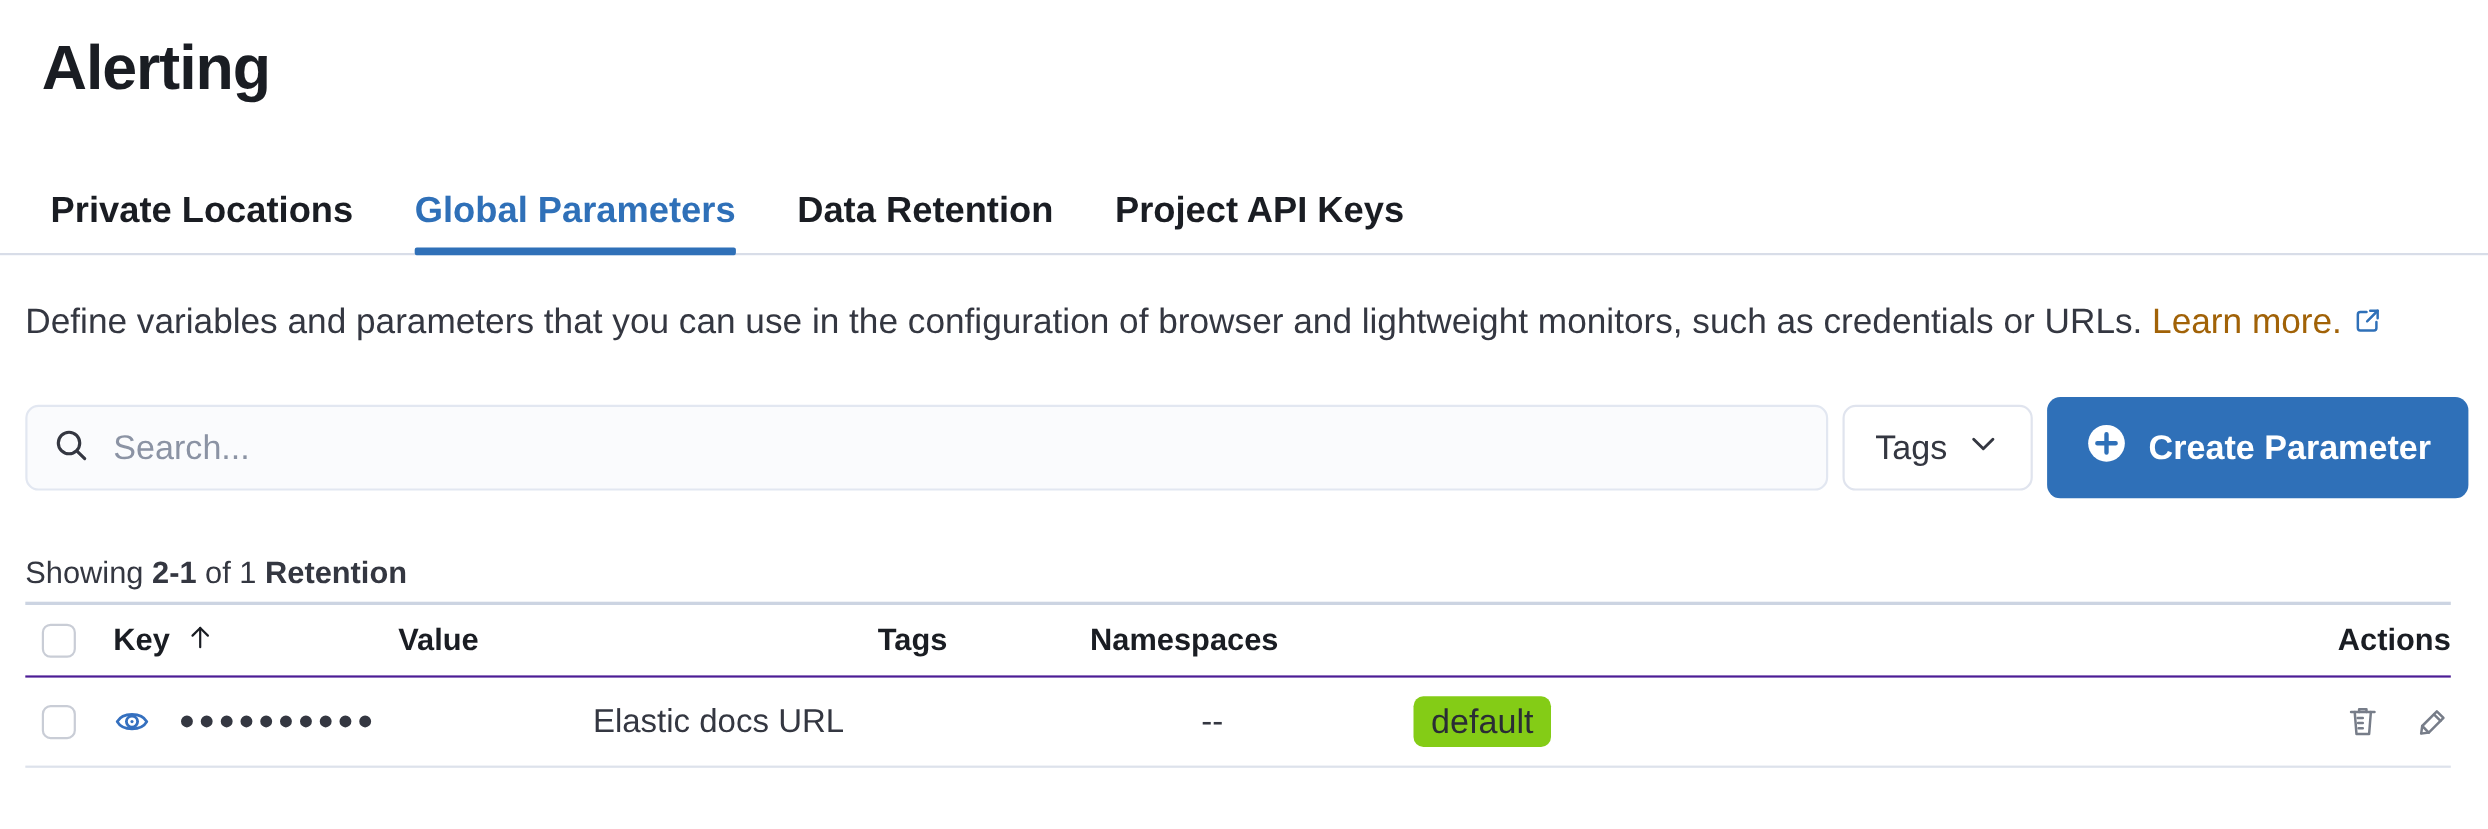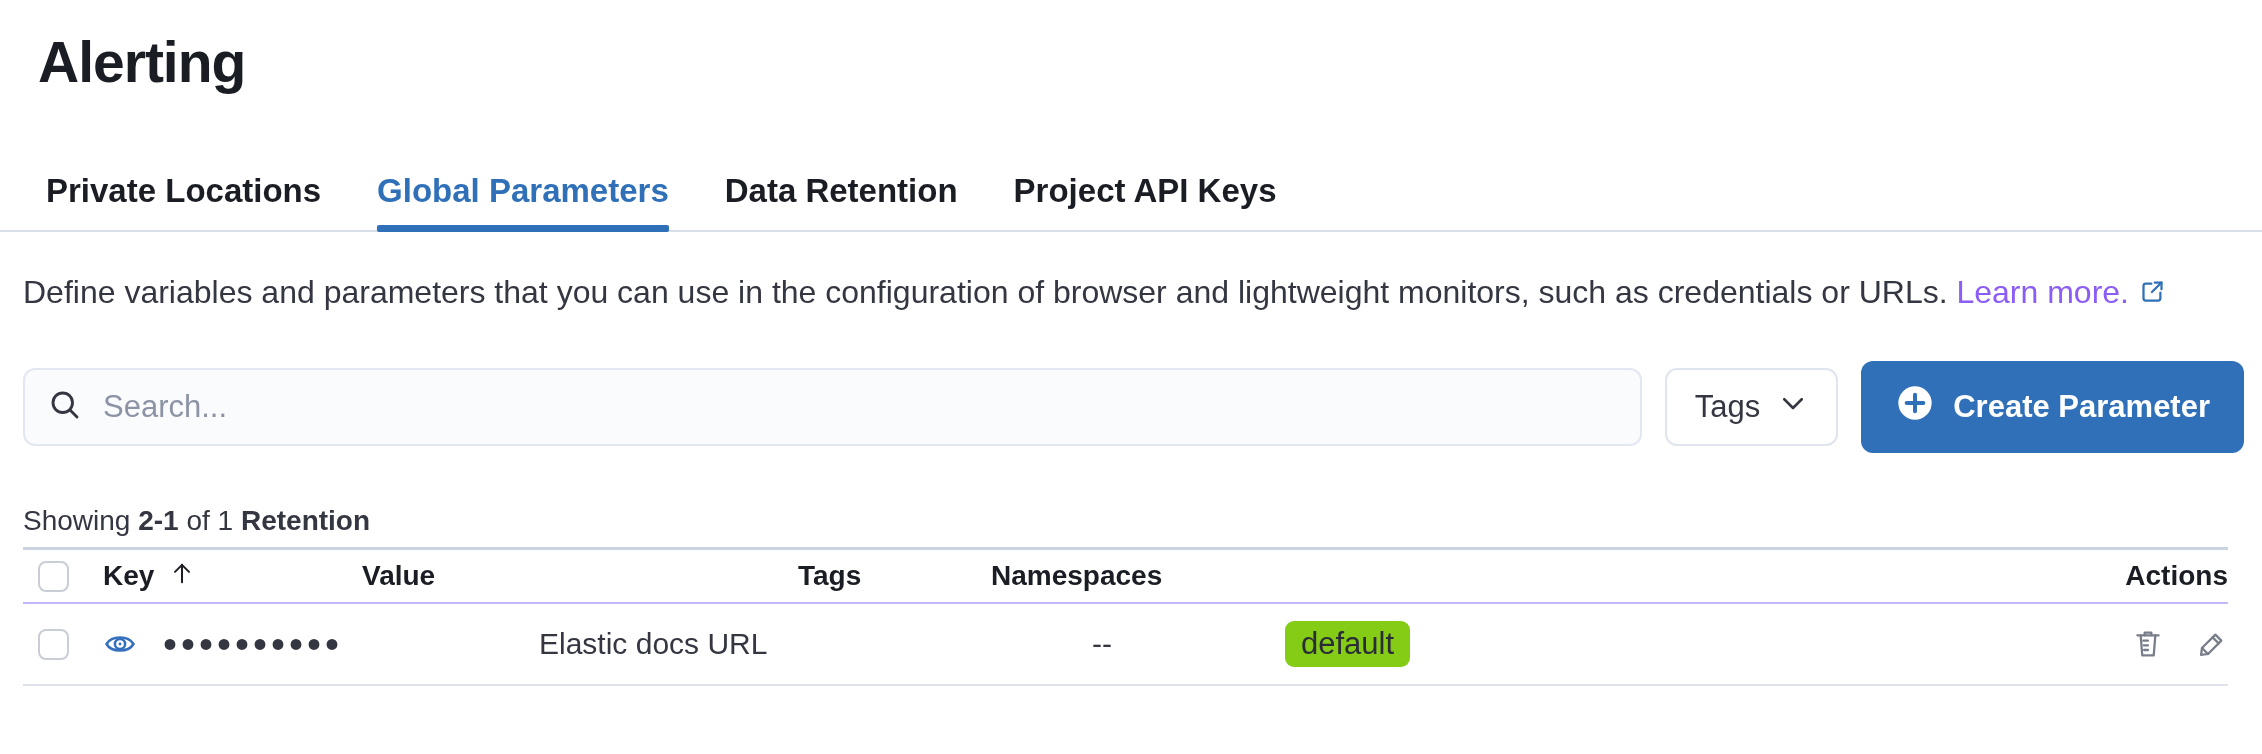--- a/index.html
+++ b/index.html
@@ -16,46 +16,46 @@
     border-bottom:2px solid #d8dde8; }
   .tab { font-size:33px; font-weight:700; color:#1a1d23; padding-bottom:20px;
     position:relative; cursor:pointer; white-space:nowrap; }
   .tab.active { color:#2f70b8; }
   .tab.active::after { content:""; position:absolute; left:0; right:0; bottom:-2px;
     height:7px; background:#2f70b8; border-radius:2px; }
 
   
   .description { margin:36px 23px 0 23px; font-size:32px; line-height:49px;
     color:#343741; max-width:2216px; }
-  .learn-link { color:#8b5cf6; font-weight:500; text-decoration:none; cursor:pointer; }
+  .learn-link { color:#a16207; font-weight:500; text-decoration:none; cursor:pointer; }
   .ext-icon { display:inline-block; vertical-align:-2px; margin-left:10px; }
 
   
-  .toolbar { display:flex; align-items:center; margin:42px 18px 0 23px; gap:23px; }
+  .toolbar { display:flex; align-items:center; margin:42px 18px 0 23px; gap:13px; }
   .search-wrap { flex:1; height:78px; background:#fafbfd; border:2px solid #e2e7f1;
     border-radius:12px; display:flex; align-items:center; padding:0 22px; }
   .search-wrap input { flex:1; border:none; outline:none; background:transparent;
     font-size:31px; color:#343741; margin-left:20px;
     font-family:"Liberation Sans", sans-serif; }
   .search-wrap input::placeholder { color:#8b93a4; }
   .tags-btn { height:78px; background:#fff; border:2px solid #e0e4ee; border-radius:12px;
     display:flex; align-items:center; gap:18px; padding:0 28px; font-size:31px;
     color:#343741; cursor:pointer; font-family:"Liberation Sans", sans-serif; }
   .create-btn { height:92px; background:#2f70b8; border:none; border-radius:12px;
     display:flex; align-items:center; gap:18px; padding:0 34px; font-size:31px;
     font-weight:600; color:#fff; cursor:pointer; font-family:"Liberation Sans", sans-serif; }
 
   
   .summary { margin:52px 23px 0 23px; font-size:28px; color:#343741; }
   .summary b { font-weight:700; }
 
   
   .table { margin:10px 34px 0 23px; border-top:3px solid #ccd4e2; }
   .t-row { display:flex; align-items:center; }
-  .t-head { height:54px; border-bottom:2px solid #c4b5fd; font-weight:700;
+  .t-head { height:66px; border-bottom:2px solid #4c1d95; font-weight:700;
     font-size:28px; color:#1a1d23; }
   .t-body { height:82px; border-bottom:2px solid #dde2eb; font-size:30px; color:#343741; }
   .col-check { width:80px; padding-left:15px; display:flex; align-items:center; }
   .col-key { width:259px; display:flex; align-items:center; gap:14px; }
   .col-value { width:436px; display:flex; align-items:center; gap:26px; }
   .col-desc { width:553px; }
   .col-tags { width:193px; }
   .col-ns { flex:1; }
   .col-actions { width:170px; display:flex; justify-content:flex-end; align-items:center;
     gap:32px; text-align:right; }

